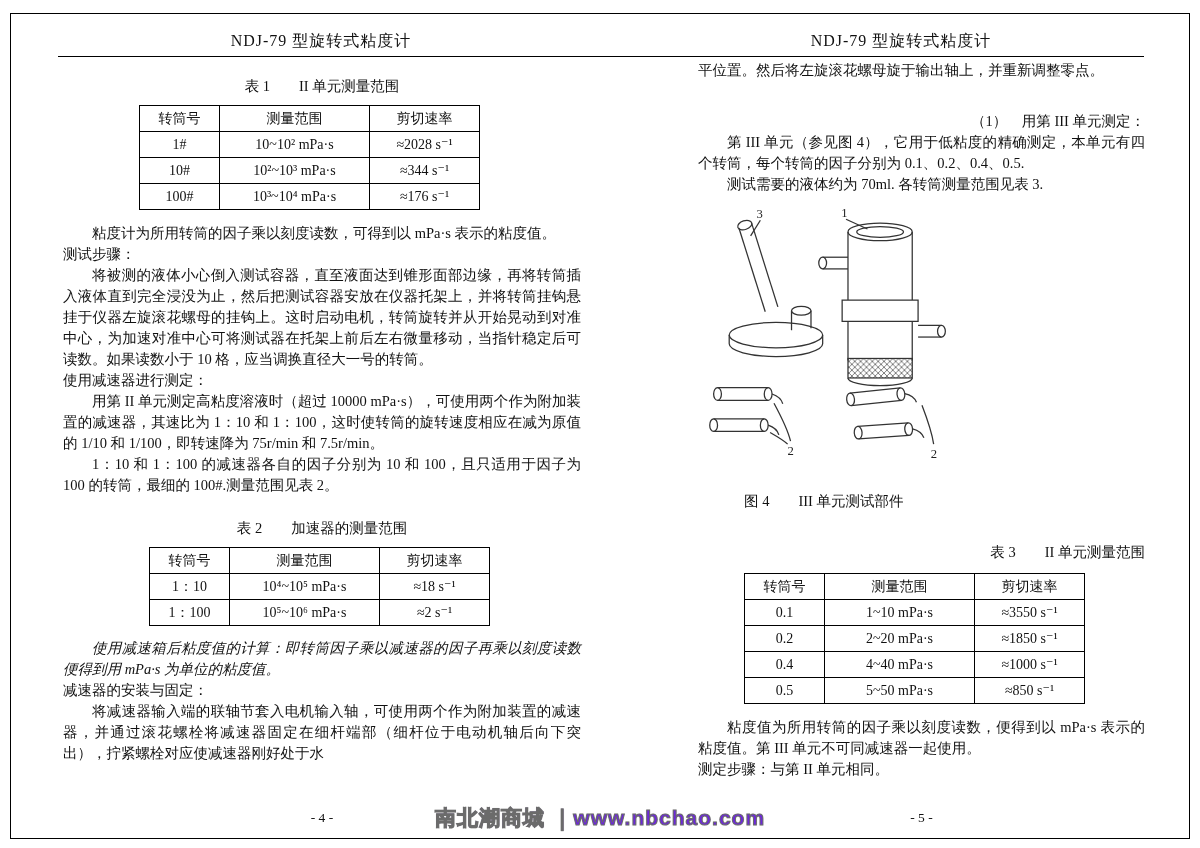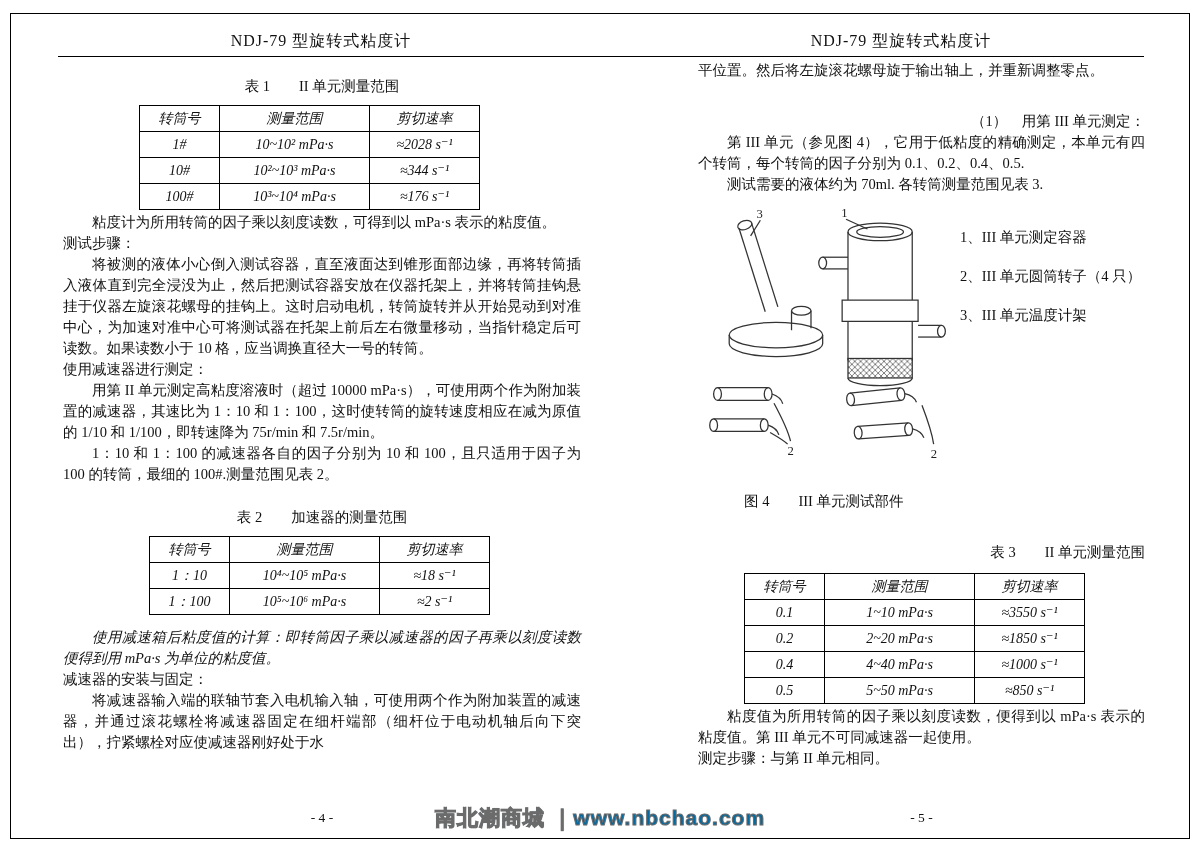--- a/index.html
+++ b/index.html
@@ -31,46 +31,46 @@
   .col { position:absolute; font-size:14.5px; line-height:21px; text-align:justify; }
   .col-left  { left:63px;  top:70px; width:518px; }
   .col-right { left:698px; top:60px; width:447px; }
   .para { text-indent:2em; }
   .flush { text-indent:0; }
   .indent1 { text-indent:1em; }
   .tbl-title { text-align:center; text-indent:0; }
   .t1-title { margin-top:6px; }
   table { border-collapse:collapse; font-size:14px; }
   td,th { border:1px solid #000; font-weight:normal; text-align:center;
-          height:26px; padding:1px 6px;font-style:italic; }
+          height:26px; padding:1px 6px; }
   .tbl td:nth-child(1), .tbl th:nth-child(1) { width:80px; }
   .tbl td:nth-child(2), .tbl th:nth-child(2) { width:150px; }
   .tbl td:nth-child(3), .tbl th:nth-child(3) { width:110px; }
   .tbl1 { margin:8px 0 0 76px; }
   .tbl2 { margin:8px 0 0 86px; }
   .tbl3 { margin:10px 0 0 46px; }
-  .mt14 { margin-top:2px; }
+  .mt14 { margin-top:13px; }
   .mt22 { margin-top:22px; }
   .mt30 { margin-top:30px;text-align:right; }
   .mt12 { margin-top:12px;font-style:italic; }
   .figure-wrap { position:relative; height:282px; margin-top:10px; }
   .figure-svg { position:absolute; left:2px; top:0; }
   .legend { position:absolute; left:262px; top:22px; text-indent:0; }
   .legend div { margin-bottom:18px; white-space:nowrap; }
   .fig-caption { text-indent:0; margin:4px 0 0 46px; }
   .pgnum {
     position:absolute; top:810px; font-size:13.5px; text-align:center;
   }
   .pg-left { left:63px; width:518px; }
   .pg-right { left:698px; width:447px; }
   .watermark {
     position:absolute; top:804px; left:0; width:1200px; text-align:center;
     font-family:"Liberation Sans","DejaVu Sans",sans-serif;
     font-size:21px; font-weight:bold;
-    color:#0369a1;
+    color:#6d28d9;
     -webkit-text-stroke:1px #6b6b6b;
     text-shadow:0 0 1px #8a8a8a;
     letter-spacing:1px;
     pointer-events:none;
   }
 </style>
 </head>
 <body>
 
 <div class="page">
@@ -218,25 +218,20 @@
           <path d="M72 232 Q86 240 90 244"></path>
           <path d="M228 204 Q238 230 240 244"></path>
         </g>
         <g font-size="13" fill="#222" font-family="Liberation Serif, serif">
           <text x="58" y="12">3</text>
           <text x="145" y="11">1</text>
           <text x="90" y="255">2</text>
           <text x="237" y="258">2</text>
         </g>
       </svg>
-      <div class="legend">
-        <div>1、III 单元测定容器</div>
-        <div>2、III 单元圆筒转子（4 只）</div>
-        <div>3、III 单元温度计架</div>
-      </div>
     </div>
 
     <div class="fig-caption">图 4　　III 单元测试部件</div>
 
     <div class="tbl-title mt30">表 3　　II 单元测量范围</div>
     <table class="tbl tbl3">
       <tbody>
           <tr>
             <th>转筒号</th>
             <th>测量范围</th>

